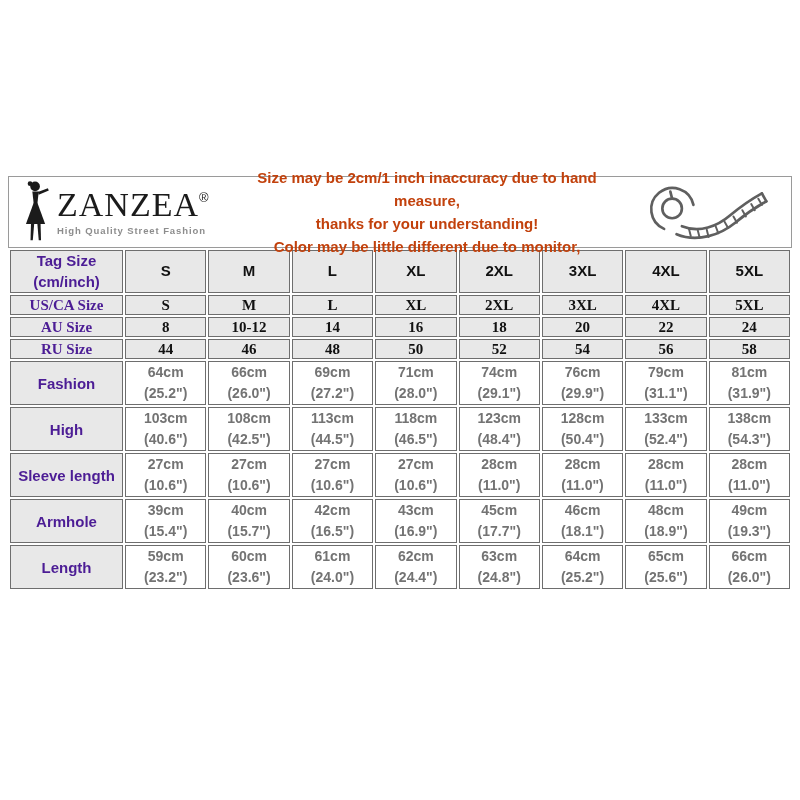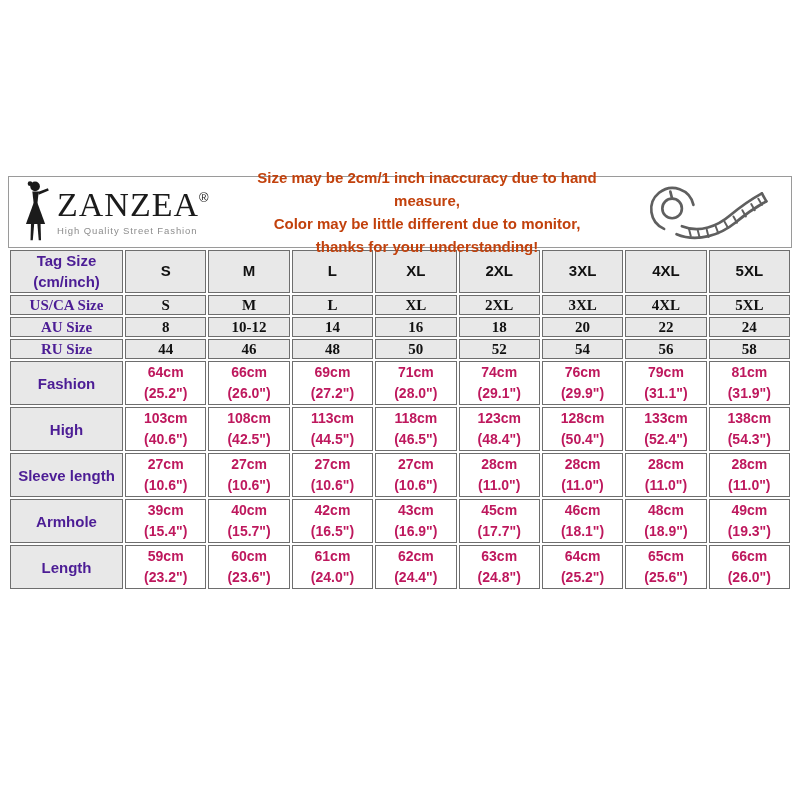--- a/index.html
+++ b/index.html
@@ -29,21 +29,21 @@
     font-weight: normal;
     font-size: 34px;
     line-height: 1;
     color: #1b1b1b;
     letter-spacing: 1px;
     white-space: nowrap;
   }
   .brand-reg { font-size: 13px; vertical-align: 14px; font-family: "Liberation Sans", sans-serif; }
   .tagline {
     font-size: 9.5px;
-    font-weight: normal;
+    font-weight: bold;
     color: #8d8d8d;
     letter-spacing: 0.9px;
     margin-top: 3px;
     white-space: nowrap;
   }
   .notice {
     flex: 1;
     text-align: center;
     font-weight: bold;
     font-size: 15px;
@@ -62,21 +62,21 @@
   }
   .size-table th, .size-table td {
     border: 1px solid #6e6e6e;
     text-align: center;
     vertical-align: middle;
     font-weight: bold;
     padding: 0;
   }
   .lbl       { background: #e8e8e8; font-size: 15px; color: #4c1d95; }
   .size-cell { background: #e8e8e8; font-size: 15px; color: #111; }
-  .measure-cell { background: #ffffff; font-size: 14px; line-height: 1.5; color: #be185d; }
+  .measure-cell { background: #ffffff; font-size: 14px; line-height: 1.5; color: #737373; }
   tr.hdr th, tr.hdr td { height: 43px; line-height: 1.35; }
   tr.sz  th, tr.sz  td { height: 20px; font-family: Liberation Serif, serif; }
   tr.ms  th, tr.ms  td { height: 43px; }
 </style>
 </head>
 <body>
 
 <div class="content">
 
   <div class="header-box">
@@ -96,22 +96,22 @@
       <div class="logo-textcol">
         <div class="brand-line">
           <span>ZANZEA</span><span class="brand-reg">®</span>
         </div>
         <div class="tagline">High Quality Street Fashion</div>
       </div>
     </div>
 
     <div class="notice">
       <div>Size may be 2cm/1 inch inaccuracy due to hand measure,</div>
+      <div>thanks for your understanding!</div>
       <div>Color may be little different due to monitor,</div>
-      <div>thanks for your understanding!</div>
     </div>
 
     <div class="tape">
       <svg viewBox="0 0 152 72" width="140" height="64" xmlns="http://www.w3.org/2000/svg" fill="none" stroke="#5f5f5f" stroke-width="3" stroke-linecap="round" stroke-linejoin="round">
         <path d="M63 28 A 24 24 0 1 0 30 55"></path>
         <circle cx="39" cy="32" r="11"></circle>
         <path d="M39 21 l-2 -8"></path>
         <path d="M50 52 C 70 60, 90 52, 104 40 C 117 29, 129 21, 140 15"></path>
         <path d="M44 61 C 68 71, 94 61, 110 48 C 122 38, 134 30, 145 24"></path>
         <path d="M140 15 L145 24"></path>

